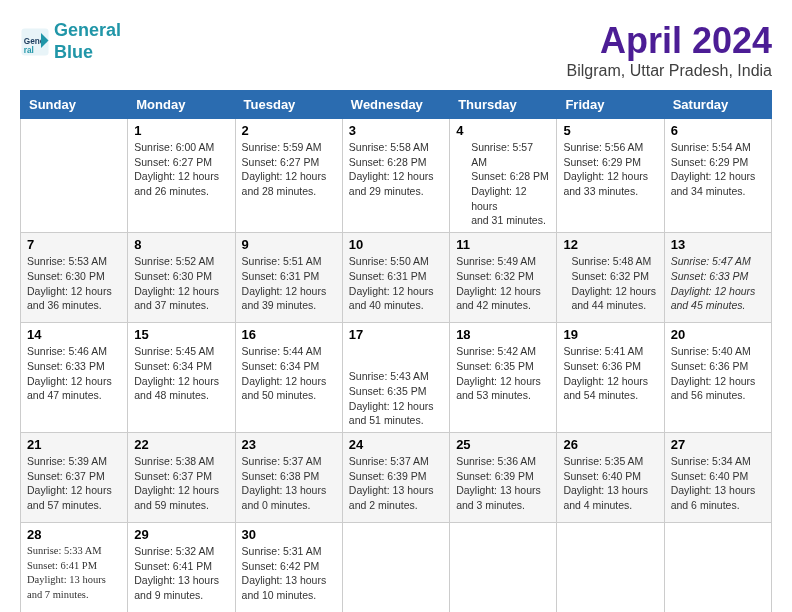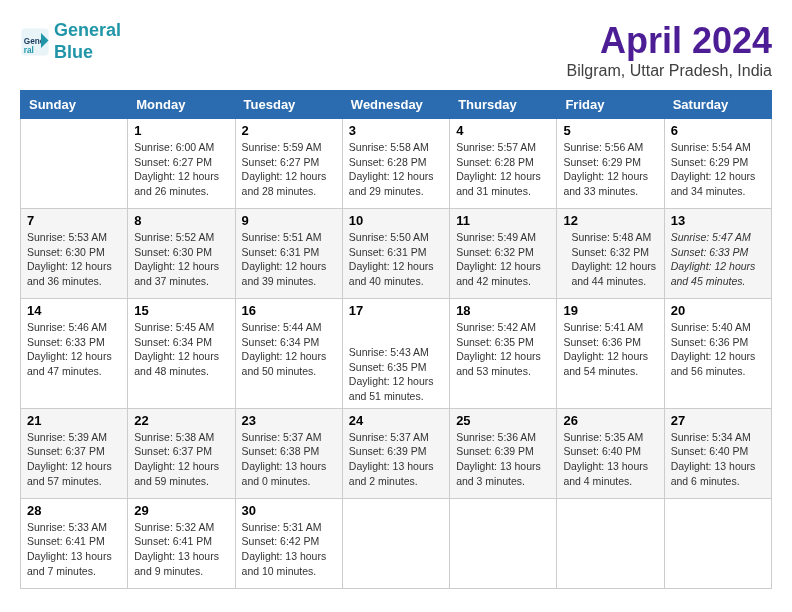--- a/index.html
+++ b/index.html
@@ -143,21 +143,21 @@
         </td>
         <td>
           <span class="day-number">3</span>
           <div class="day-info" style="white-space: pre-line;">Sunrise: 5:58 AM
 Sunset: 6:28 PM
 Daylight: 12 hours
 and 29 minutes.</div>
         </td>
         <td>
           <span class="day-number">4</span>
-          <div class="day-info" style="white-space: pre-line;">Sunrise: 5:57 AM
+          <div class="day-info" style="white-space: pre-line; margin-left: 15px;">Sunrise: 5:57 AM
 Sunset: 6:28 PM
 Daylight: 12 hours
 and 31 minutes.</div>
         </td>
         <td>
           <span class="day-number">5</span>
           <div class="day-info" style="white-space: pre-line;">Sunrise: 5:56 AM
 Sunset: 6:29 PM
 Daylight: 12 hours
 and 33 minutes.</div>
@@ -319,21 +319,21 @@
           <span class="day-number">27</span>
           <div class="day-info" style="white-space: pre-line;">Sunrise: 5:34 AM
 Sunset: 6:40 PM
 Daylight: 13 hours
 and 6 minutes.</div>
         </td>
       </tr>
       <tr>
         <td>
           <span class="day-number">28</span>
-          <div class="day-info" style="white-space: pre-line;">Sunrise: 5:33 AM
+          <div class="day-info" style="white-space: pre-line; font-family: Liberation Serif, serif;">Sunrise: 5:33 AM
 Sunset: 6:41 PM
 Daylight: 13 hours
 and 7 minutes.</div>
         </td>
         <td>
           <span class="day-number">29</span>
           <div class="day-info" style="white-space: pre-line;">Sunrise: 5:32 AM
 Sunset: 6:41 PM
 Daylight: 13 hours
 and 9 minutes.</div>

